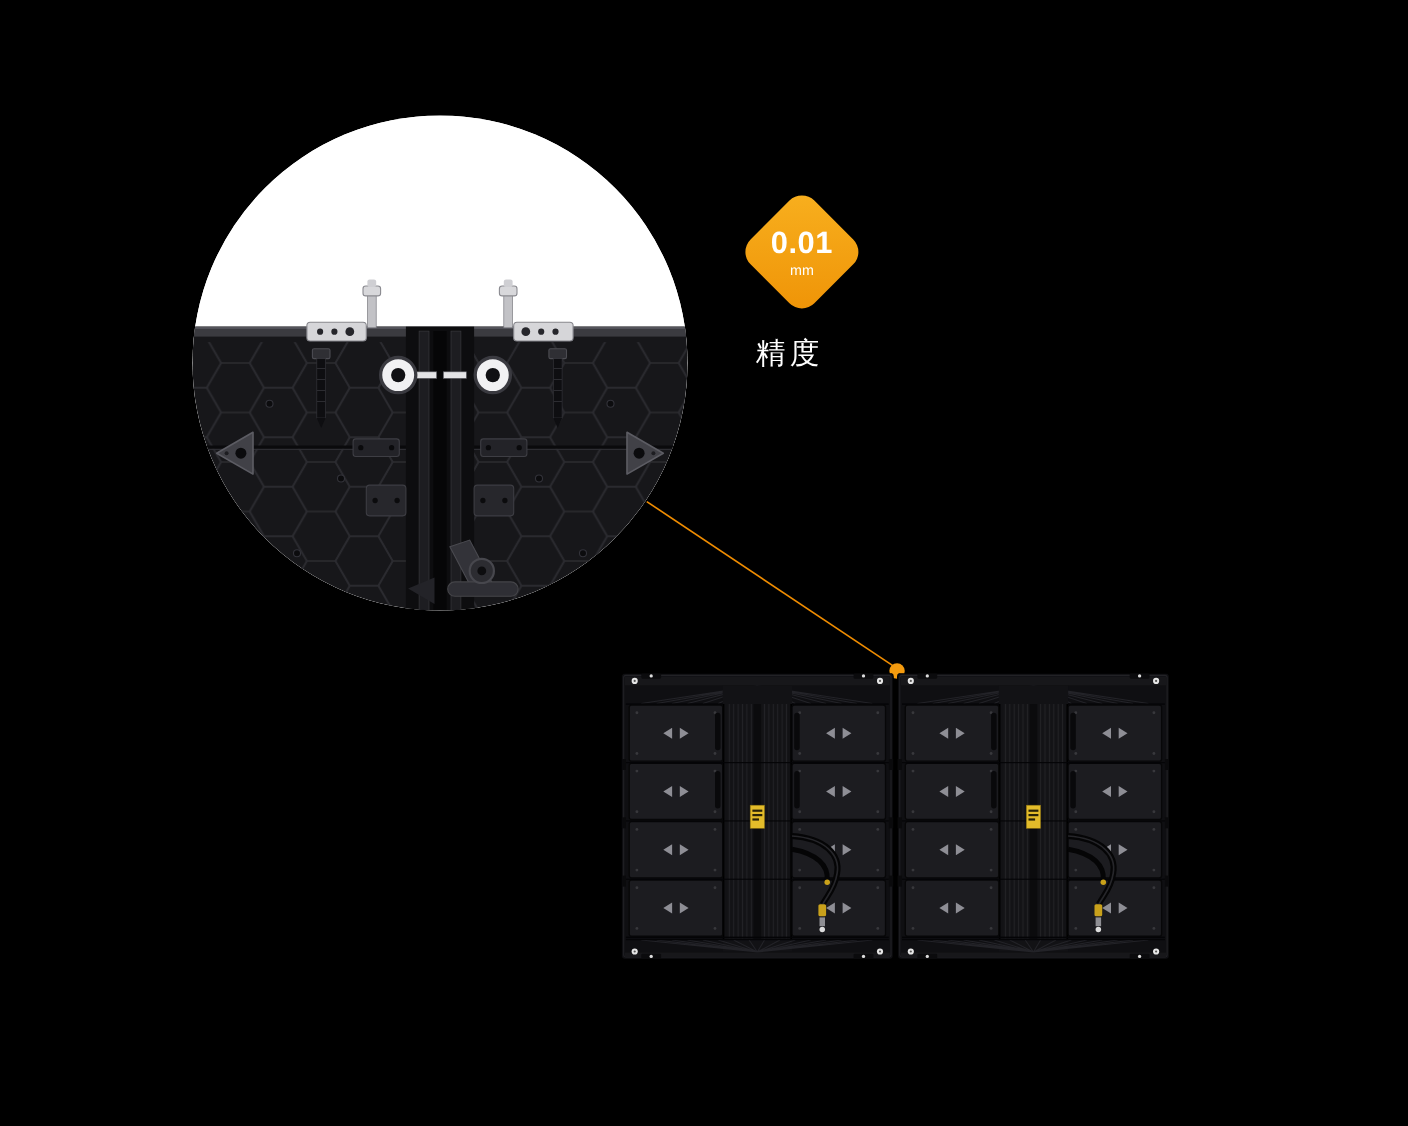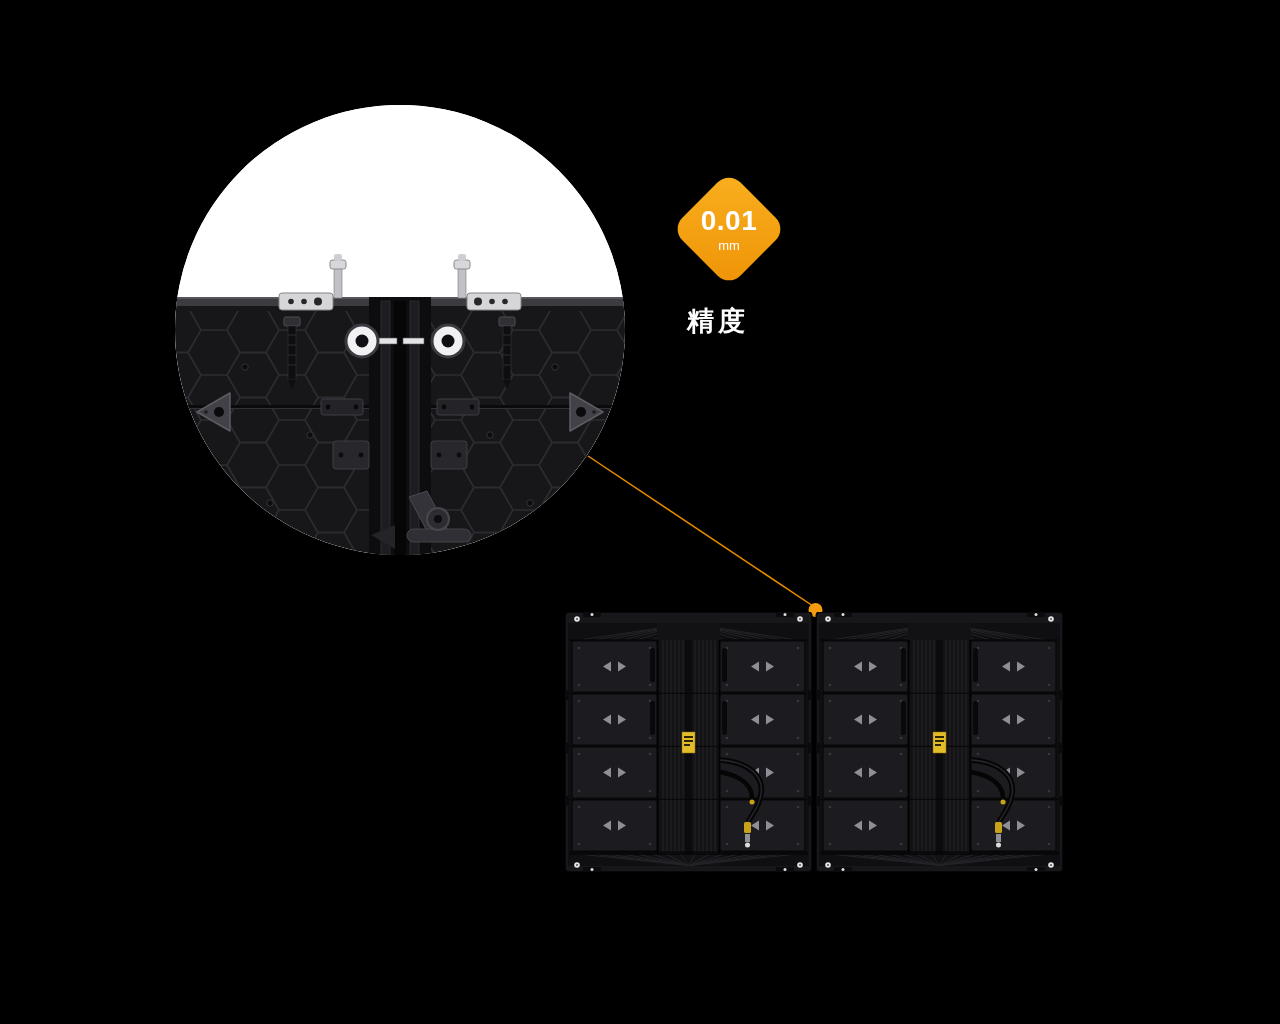--- a/index.html
+++ b/index.html
@@ -25,21 +25,21 @@
   .badge-inner{
     position:absolute;inset:0;transform:rotate(-45deg);
     display:flex;flex-direction:column;align-items:center;justify-content:center;
     color:#fff;
   }
   .badge-value{font-size:28px;font-weight:bold;line-height:1;letter-spacing:0.5px;}
   .badge-unit{font-size:13px;margin-top:4px;line-height:1;}
 
   .precision-label{
     position:absolute;left:687px;top:303px;
-    font-size:27px;color:#ffffff;letter-spacing:4px;font-weight:700;
+    font-size:27px;color:#ffffff;letter-spacing:4px;font-weight:400;
   }
 
   .cabinets{
     position:absolute;left:565px;top:612px;width:498px;height:260px;
   }
 </style>
 </head>
 <body>
 
 <div class="stage">

